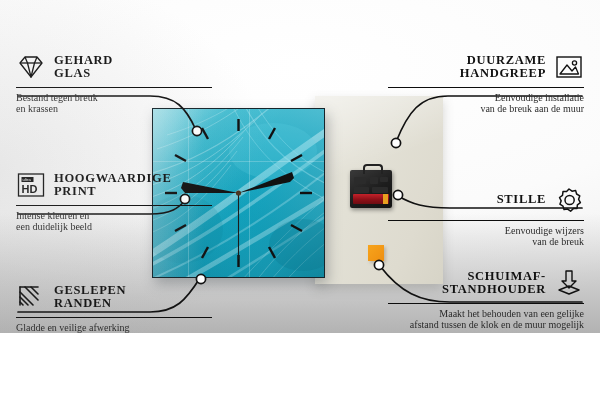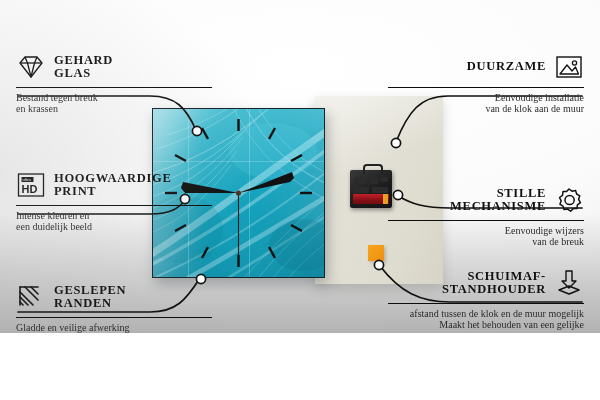--- a/index.html
+++ b/index.html
@@ -298,43 +298,43 @@
 
   <div class="callout right" style="left:388px;top:50px;">
     <div class="co-head">
       <svg class="ico" viewBox="0 0 30 28">
         <rect x="3" y="4" width="24" height="20" fill="none" stroke="#111111" stroke-width="1.4"></rect>
         <path d="M6 21 L 13 12 L 18 18 L 21.5 14 L 24.5 21 Z" fill="none" stroke="#111111" stroke-width="1.3" stroke-linejoin="round"></path>
         <circle cx="20.5" cy="10" r="2.1" fill="none" stroke="#111111" stroke-width="1.3"></circle>
       </svg>
       <div>
         <div class="co-title">DUURZAME</div>
+        <div class="co-title">HANDGREEP</div>
       </div>
     </div>
     <div class="co-rule"></div>
     <div class="co-sub">
       <div>Eenvoudige installatie</div>
-      <div>van de klok aan de muur</div>
+      <div>van de breuk aan de muur</div>
     </div>
   </div>
 
   <div class="callout right" style="left:388px;top:183px;">
     <div class="co-head">
       <svg class="ico" viewBox="0 0 30 28">
         <g fill="none" stroke="#111111" stroke-width="1.5" stroke-linejoin="round">
           <path d="M15 3 L18 5.2 L21.6 4.4 L22.6 8 L25.8 9.8 L24.6 13.3
                    L26.4 16.6 L23.4 18.8 L23 22.5 L19.3 22.6 L16.6 25.2
                    L13.6 23.1 L10 23.6 L9 20.1 L5.9 18.2 L7.2 14.8
                    L5.5 11.5 L8.5 9.3 L9 5.6 L12.6 5.5 Z"></path>
           <circle cx="15.6" cy="14" r="4.6"></circle>
         </g>
       </svg>
       <div>
         <div class="co-title">STILLE</div>
-        <div class="co-title">MECHANISME</div>
       </div>
     </div>
     <div class="co-rule"></div>
     <div class="co-sub">
       <div>Eenvoudige wijzers</div>
       <div>van de breuk</div>
     </div>
   </div>
 
   <div class="callout right" style="left:388px;top:266px;width:196px;text-align:right;">
@@ -345,18 +345,18 @@
           <path d="M5 21 L15 17 L25 21 L15 25 Z"></path>
         </g>
       </svg>
       <div>
         <div class="co-title">SCHUIMAF-</div>
         <div class="co-title">STANDHOUDER</div>
       </div>
     </div>
     <div class="co-rule"></div>
     <div class="co-sub">
+      <div>Maakt het behouden van een gelijke</div>
       <div>afstand tussen de klok en de muur mogelijk</div>
-      <div>Maakt het behouden van een gelijke</div>
     </div>
   </div>
 
 </div>
 
 </body></html>

